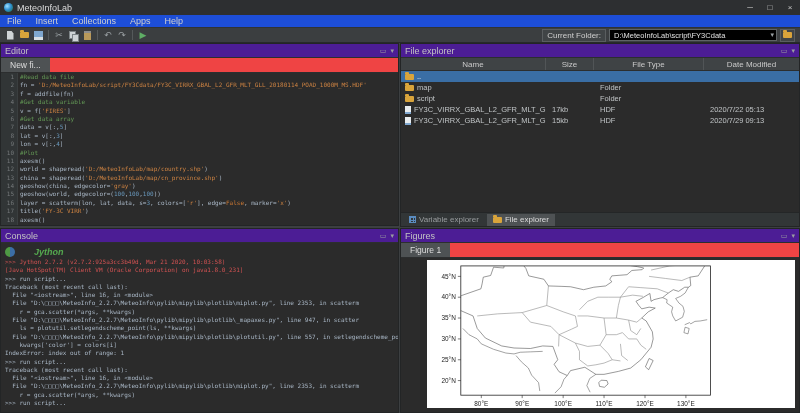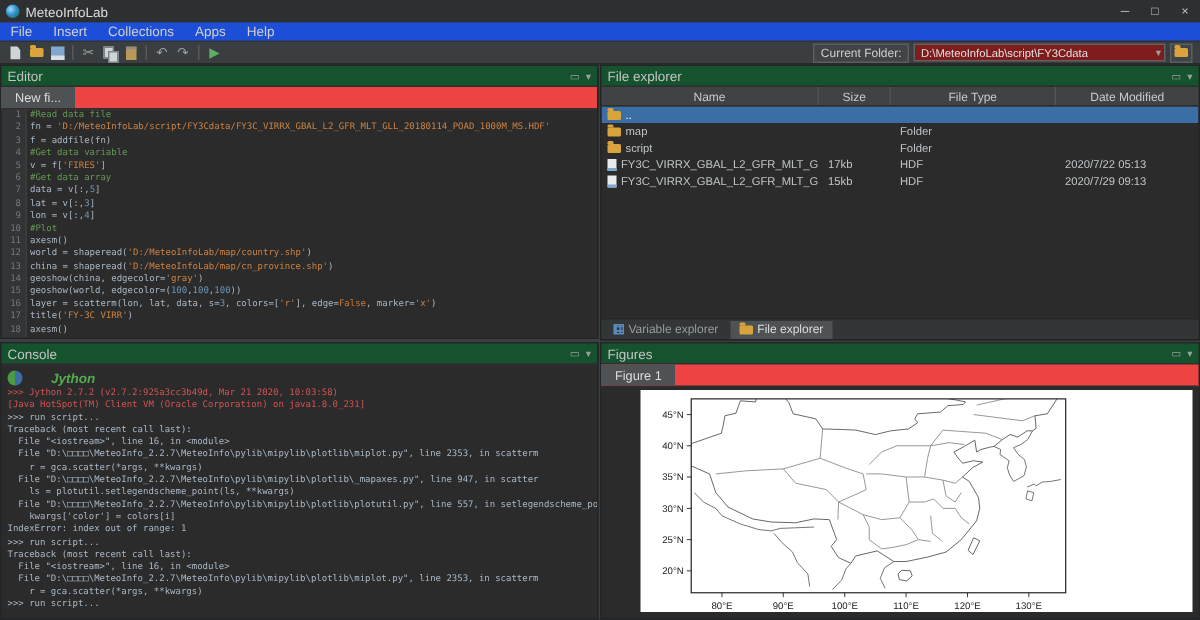--- a/index.html
+++ b/index.html
@@ -39,29 +39,29 @@
   .i-copy { width:8px; height:9px; position:relative; display:inline-block; }
   .i-copy::before, .i-copy::after { content:""; position:absolute; width:5px; height:6px;
     background:#cfd4d6; border:1px solid #7d8487; }
   .i-copy::before { left:0; top:0; } .i-copy::after { left:3px; top:3px; }
   .i-paste { width:7px; height:9px; background:#b9995a; display:inline-block;
     box-shadow:inset 0 2px 0 #8d8d8d; }
   .run { color:#5fad65; }
   .cf { margin-left:auto; display:flex; align-items:center; gap:3px; }
   .cf-label { border:1px solid #5a5e60; padding:1px 4px; font-size:8px; color:#cfcfcf;
     background:#404446; }
-  .cf-combo { width:168px; height:12px; background:#7f1d1d; border:1px solid #5e6365;
+  .cf-combo { width:168px; height:12px; background:#000000; border:1px solid #5e6365;
     display:flex; align-items:center; padding:0 2px 0 4px; }
   .cf-value { flex:1; font-size:7.5px; color:#e0e0e0; white-space:nowrap; overflow:hidden; }
   .cf-arrow { font-size:7px; color:#9aa0a3; }
   .cf-browse { width:15px; height:13px; border:1px solid #5a5e60; background:#404446;
     display:flex; align-items:center; justify-content:center; margin-right:2px; }
   
   .panel { position:absolute; background:#2b2b2b; border:1px solid #232526; }
-  .phead { height:14px; background:#14532d; display:flex; align-items:center;
+  .phead { height:14px; background:#4c1d95; display:flex; align-items:center;
     padding:0 4px; border-bottom:1px solid #2c2e2f;text-align:center; }
   .ptitle { font-size:9px; color:#c3c3c3; }
   .picons { margin-left:auto; display:flex; gap:4px; }
   .hic { font-size:7px; color:#9a9ea0; }
   .tabbar { height:15px; background:#ef4444; display:flex; align-items:flex-end;
     border-bottom:1px solid #2c2e2f; }
   .tab { height:14px; padding:0 9px; background:#4e5254; color:#ddd; font-size:8.5px;
     display:flex; align-items:center; }
   #editor-panel  { left:0;   top:43px;  width:399px; height:183px; }
   #console-panel { left:0;   top:228px; width:399px; height:185px; }

